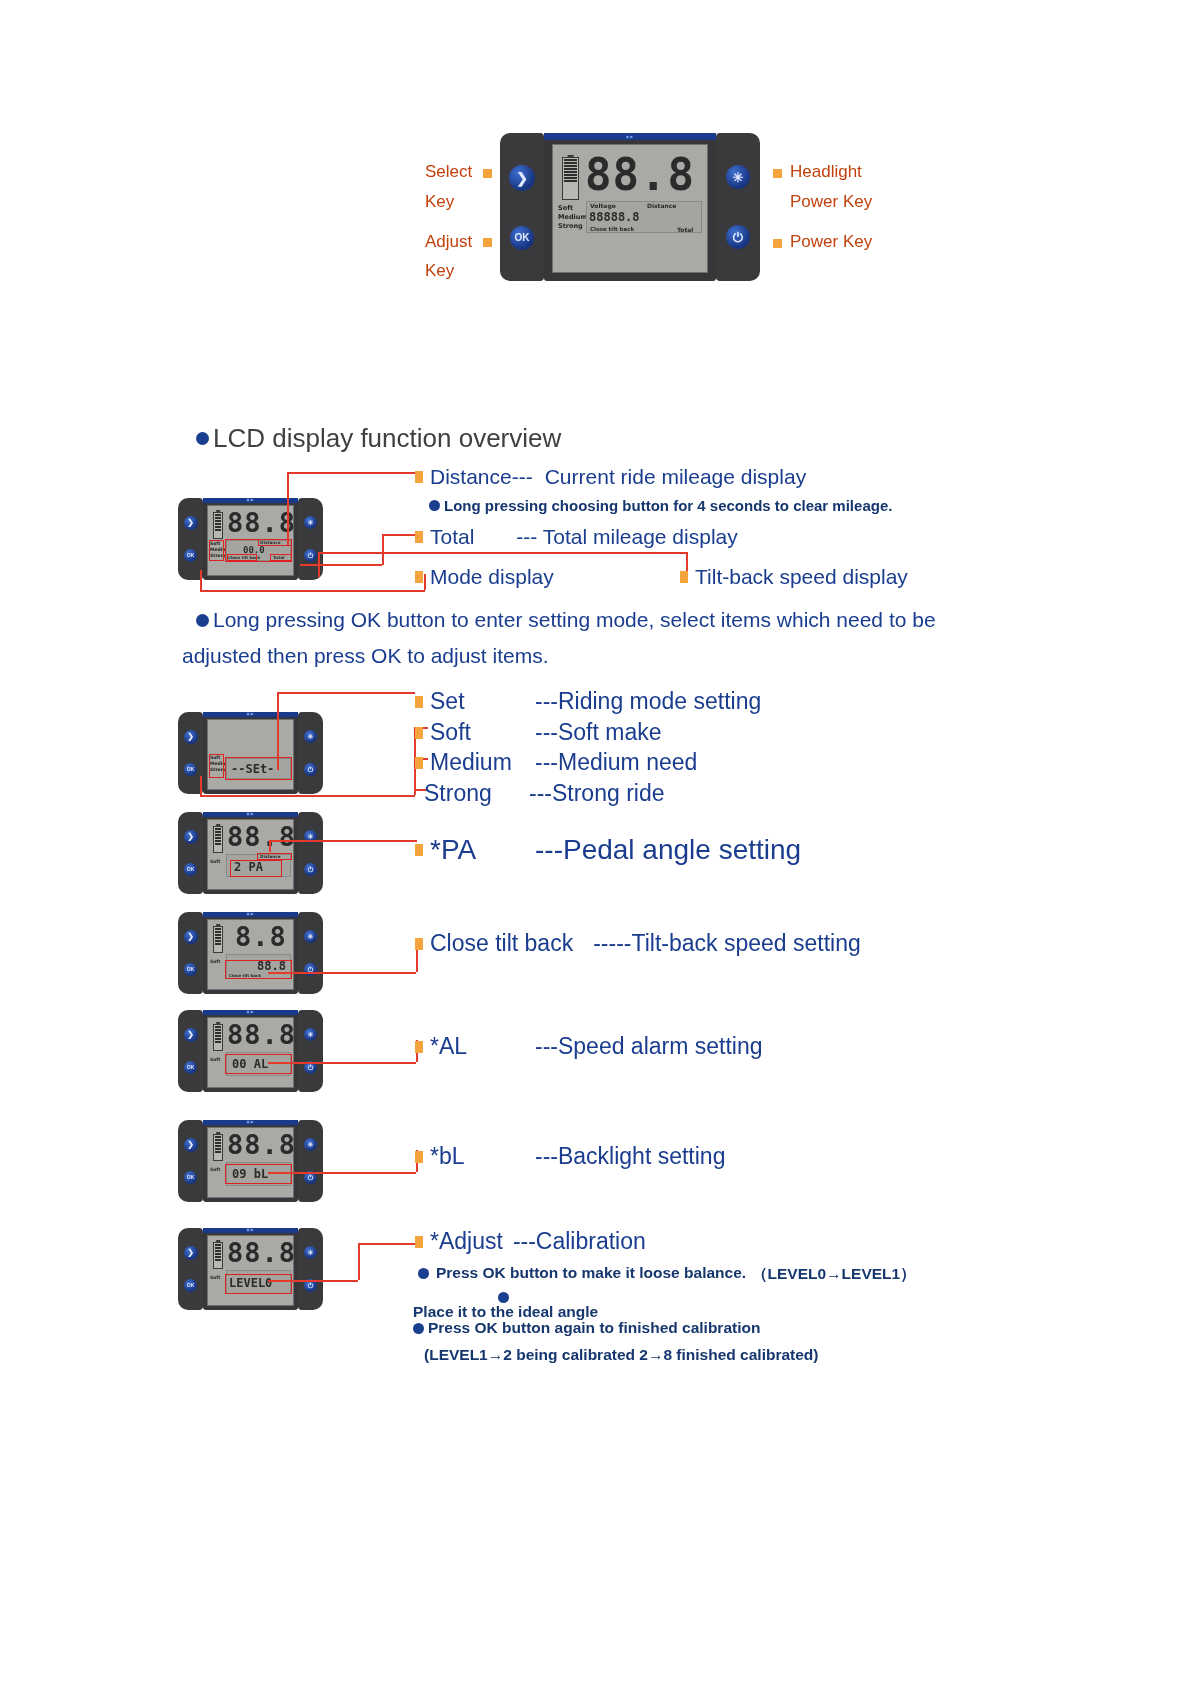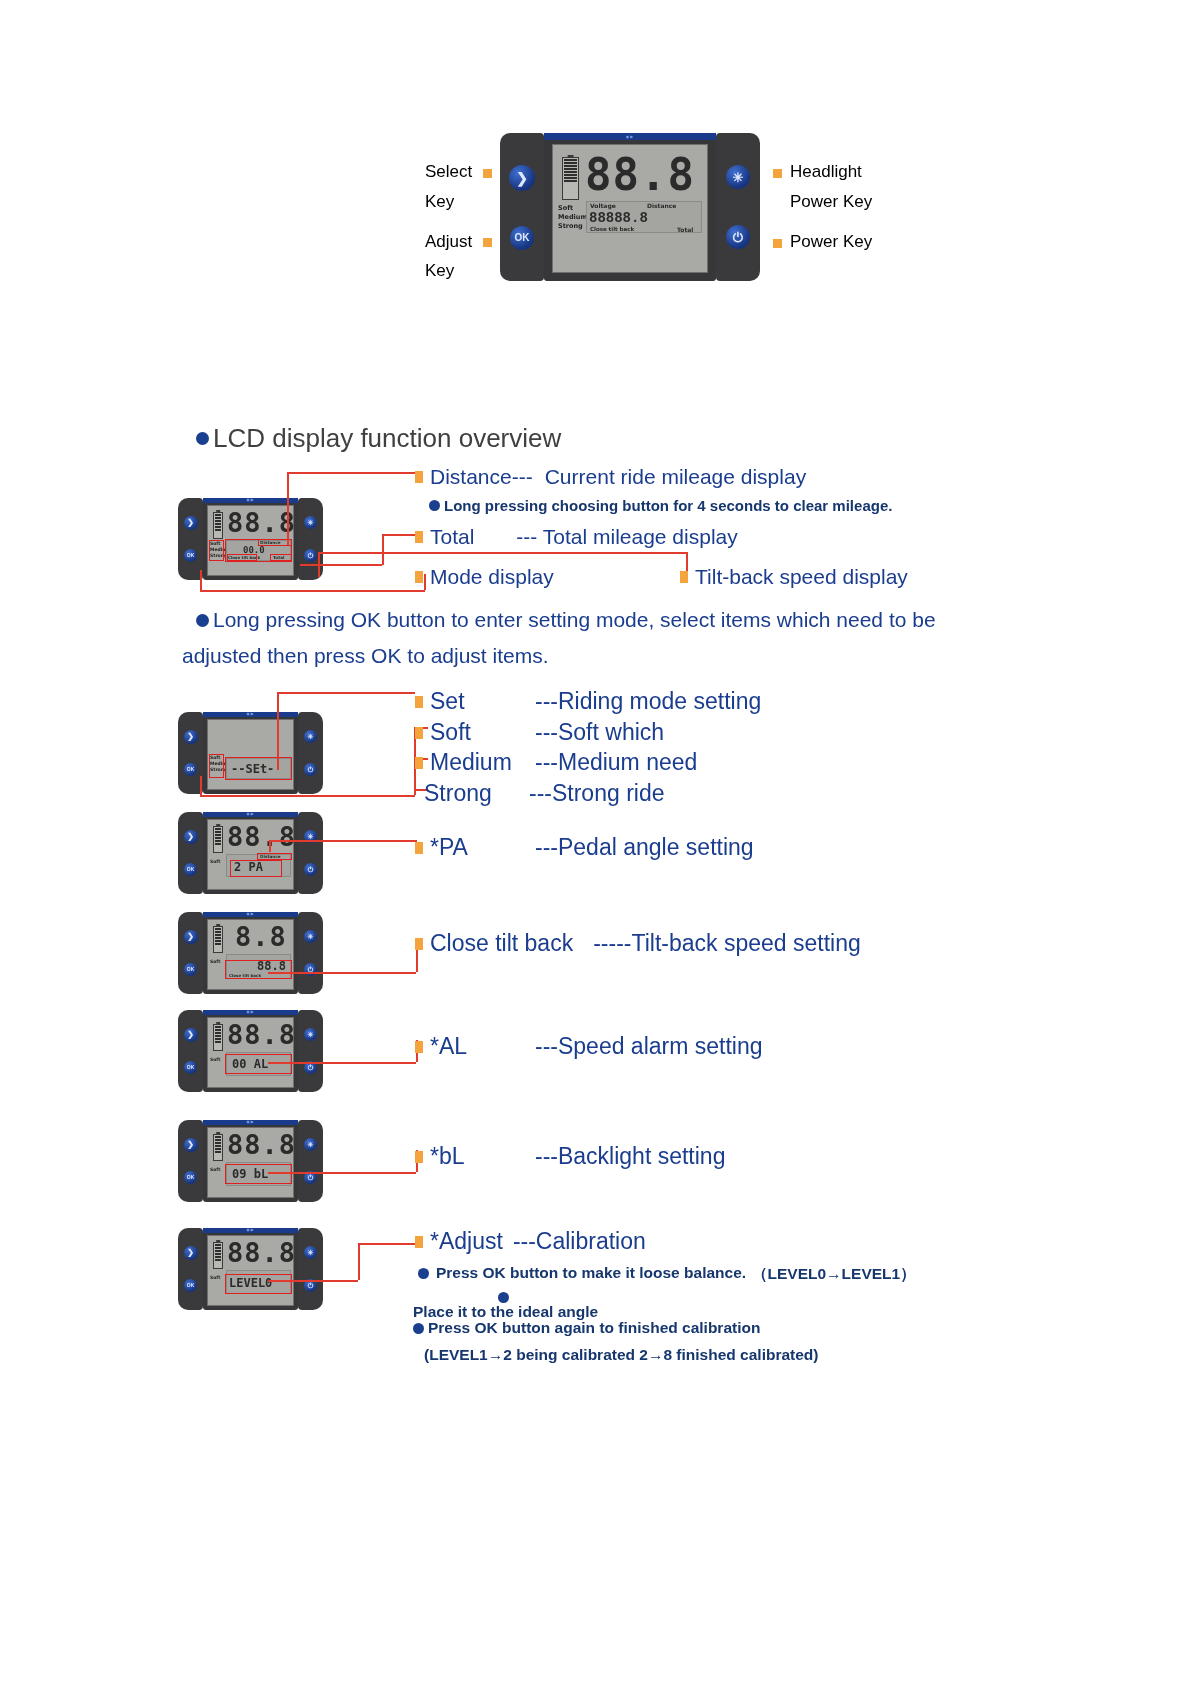--- a/index.html
+++ b/index.html
@@ -157,21 +157,21 @@
   }
 
   
   .ln { position: absolute; background: #e23b2e; }
   .ln.h { height: 1.6px; }
   .ln.v { width: 1.6px; }
 
   
   .hero-label {
     position: absolute;
-    color: #000000;
+    color: #c2410c;
     font-size: 17px;
     white-space: nowrap;
   }
 
   
   .sec-title {
     position: absolute;
     display: flex;
     align-items: center;
     font-size: 26px;
@@ -245,21 +245,21 @@
 
         <div class="modecol" style="left:5px; top:59px; font-size:6.5px;">
           <span>Soft</span>
           <span>Medium</span>
           <span>Strong</span>
         </div>
 
         <div class="subpanel" style="left:33px; top:56px; width:116px; height:32px;">
           <div class="smalllbl" style="left:3px; top:1px; font-size:6px; font-weight:bold;">Voltage</div>
           <div class="smalllbl" style="left:60px; top:1px; font-size:6px; font-weight:bold;">Distance</div>
-          <div class="subdigits" style="left:2px; top:9px; font-size:14px;font-family:Liberation Mono, monospace;">88888.8</div>
+          <div class="subdigits" style="left:2px; top:9px; font-size:12px;">88888.8</div>
           <div class="smalllbl" style="left:3px; top:25px; font-size:5.5px; font-weight:bold;">Close tilt back</div>
           <div class="smalllbl" style="left:90px; top:25px; font-size:6px; font-weight:bold;">Total</div>
         </div>
       </div>
     </div>
 
     <div class="dev-side right" style="width:44px; padding:14px 0;">
       <div class="key" style="width:24px;height:24px;font-size:13px;">✳</div>
       <div class="key" style="width:24px;height:24px;font-size:13px;">⏻</div>
     </div>
@@ -401,21 +401,21 @@
 <div class="ln h" style="left:414px; top:789px; width:14px;"></div>
 
 <div class="ann-row" style="left:415px; top:688px; font-size:23px;">
   <span class="sq sq-sm"></span>
   <span class="term" style="width:105px">Set</span>
   <span>---Riding mode setting</span>
 </div>
 <div class="ann-row" style="left:415px; top:719px; font-size:23px;">
   <span class="sq sq-sm"></span>
   <span class="term" style="width:105px">Soft</span>
-  <span>---Soft which</span>
+  <span>---Soft make</span>
 </div>
 <div class="ann-row" style="left:415px; top:749px; font-size:23px;">
   <span class="sq sq-sm"></span>
   <span class="term" style="width:105px">Medium</span>
   <span>---Medium need</span>
 </div>
 <div class="ann-row" style="left:424px; top:780px; font-size:23px;">
   <span class="term" style="width:105px">Strong</span>
   <span>---Strong ride</span>
 </div>
@@ -449,21 +449,21 @@
     </div>
   </div>
   <div class="dev-side right" style="width:25px; padding:8px 0;">
     <div class="key" style="width:13px;height:13px;font-size:7px;">✳</div>
     <div class="key" style="width:13px;height:13px;font-size:7px;">⏻</div>
   </div>
 </div>
 <div class="ln v" style="left:269px; top:840px; height:12px;"></div>
 <div class="ln h" style="left:269px; top:840px; width:148px;"></div>
 
-<div class="ann-row" style="left:415px; top:834px; font-size:23px;">
+<div class="ann-row" style="left:415px; top:834px; font-size:28px;">
   <span class="sq sq-sm"></span>
   <span class="term" style="width:105px">*PA</span>
   <span>---Pedal angle setting</span>
 </div>
 
 <div class="device" style="left:178px; top:912px; width:145px; height:82px;">
   <div class="dev-side left" style="width:25px; padding:8px 0;">
     <div class="key" style="width:14px;height:14px;font-size:8px;">❯</div>
     <div class="key" style="width:13px;height:13px;font-size:5px;">OK</div>
   </div>

